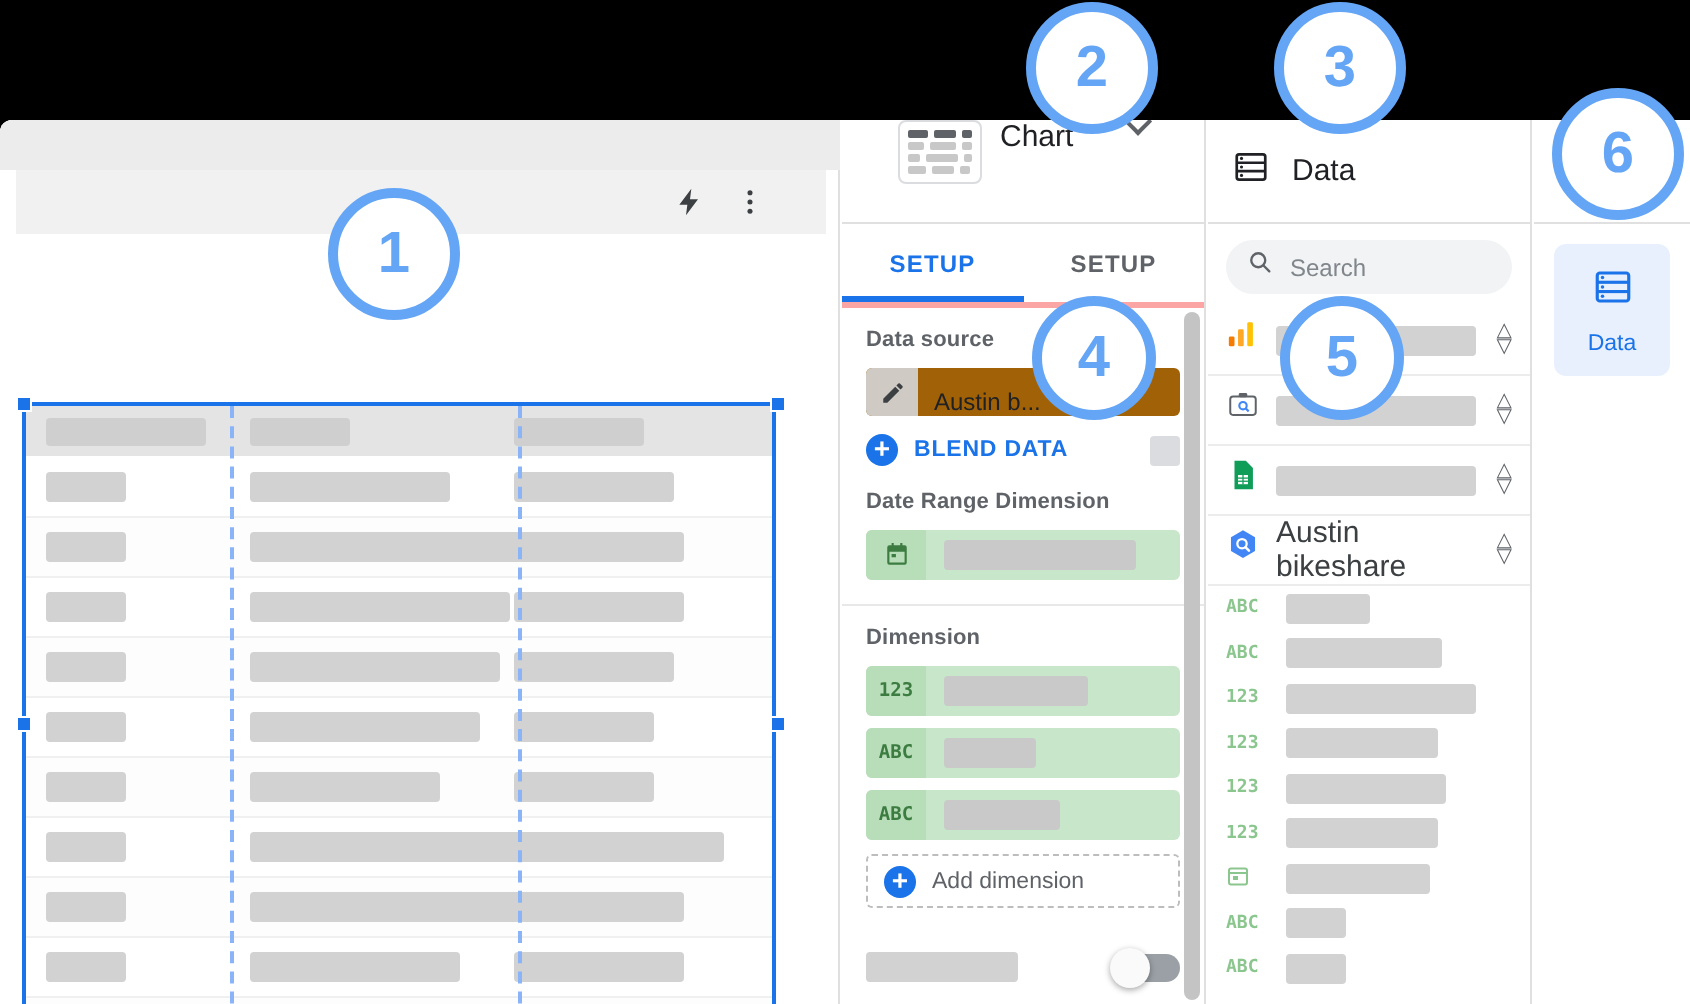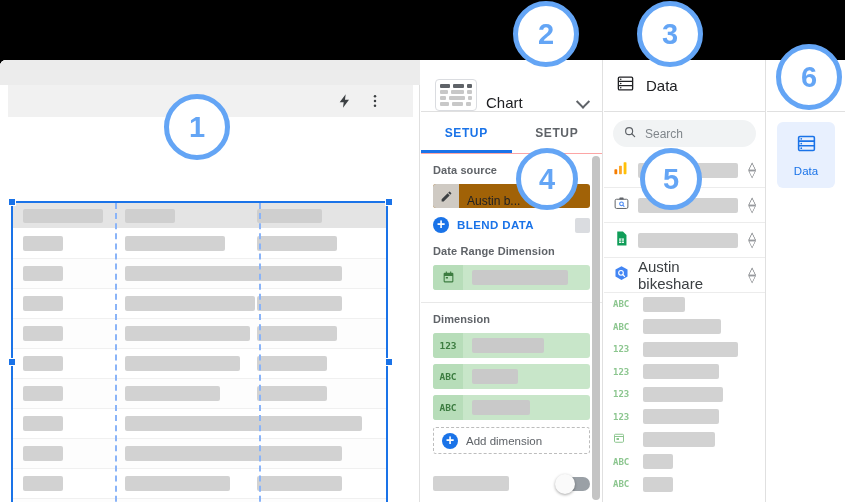--- a/index.html
+++ b/index.html
@@ -90,41 +90,41 @@
   }
 
   
   .chart-panel {
     position: absolute; left: 421px; top: 0;
     width: 182px; height: 442px;
     background: #ffffff;
     border-right: 1px solid #e0e0e0;
   }
   .panel-head {
-    height: 52px; display: flex; align-items: flex-end;
-    padding: 0 14px; gap: 9px;
+    height: 52px; display: flex; align-items: flex-start;
+    padding: 0 28px; gap: 9px;
     border-bottom: 1px solid #e0e0e0;
   }
   .chart-thumb {
     width: 42px; height: 32px; border: 1px solid #dadce0;
     border-radius: 4px; background: #fff; padding: 4px 4px;
     display: flex; flex-direction: column; justify-content: space-between;
   }
   .ct-line { display: flex; gap: 3px; align-items: center; }
   .ct-b { height: 4px; border-radius: 1px; background: #5f6368; }
   .ct-g { height: 4px; border-radius: 1px; background: #c8c8c8; }
   .panel-head-title { font-size: 15px; color: #202124; }
   .caret {
     margin-left: auto; width: 10px; height: 10px;
     border-right: 2px solid #5f6368; border-bottom: 2px solid #5f6368;
     transform: rotate(45deg) translate(-3px,-3px);
   }
 
   .tabs {
-    display: flex; height: 42px; border-bottom: 1px solid #fca5a5;
+    display: flex; height: 42px; border-bottom: 3px solid #fca5a5;
   }
   .tab {
     flex: 1; display: flex; align-items: center; justify-content: center;
     font-size: 12px; letter-spacing: .6px; color: #5f6368;
     font-weight: 600;
   }
   .tab.active { color: #1a73e8; box-shadow: inset 0 -3px 0 #1a73e8; }
 
   .setup-scroll { position: relative; height: 348px; }
   .section { padding: 10px 12px 12px 12px; border-bottom: 1px solid #e8e8e8; }

